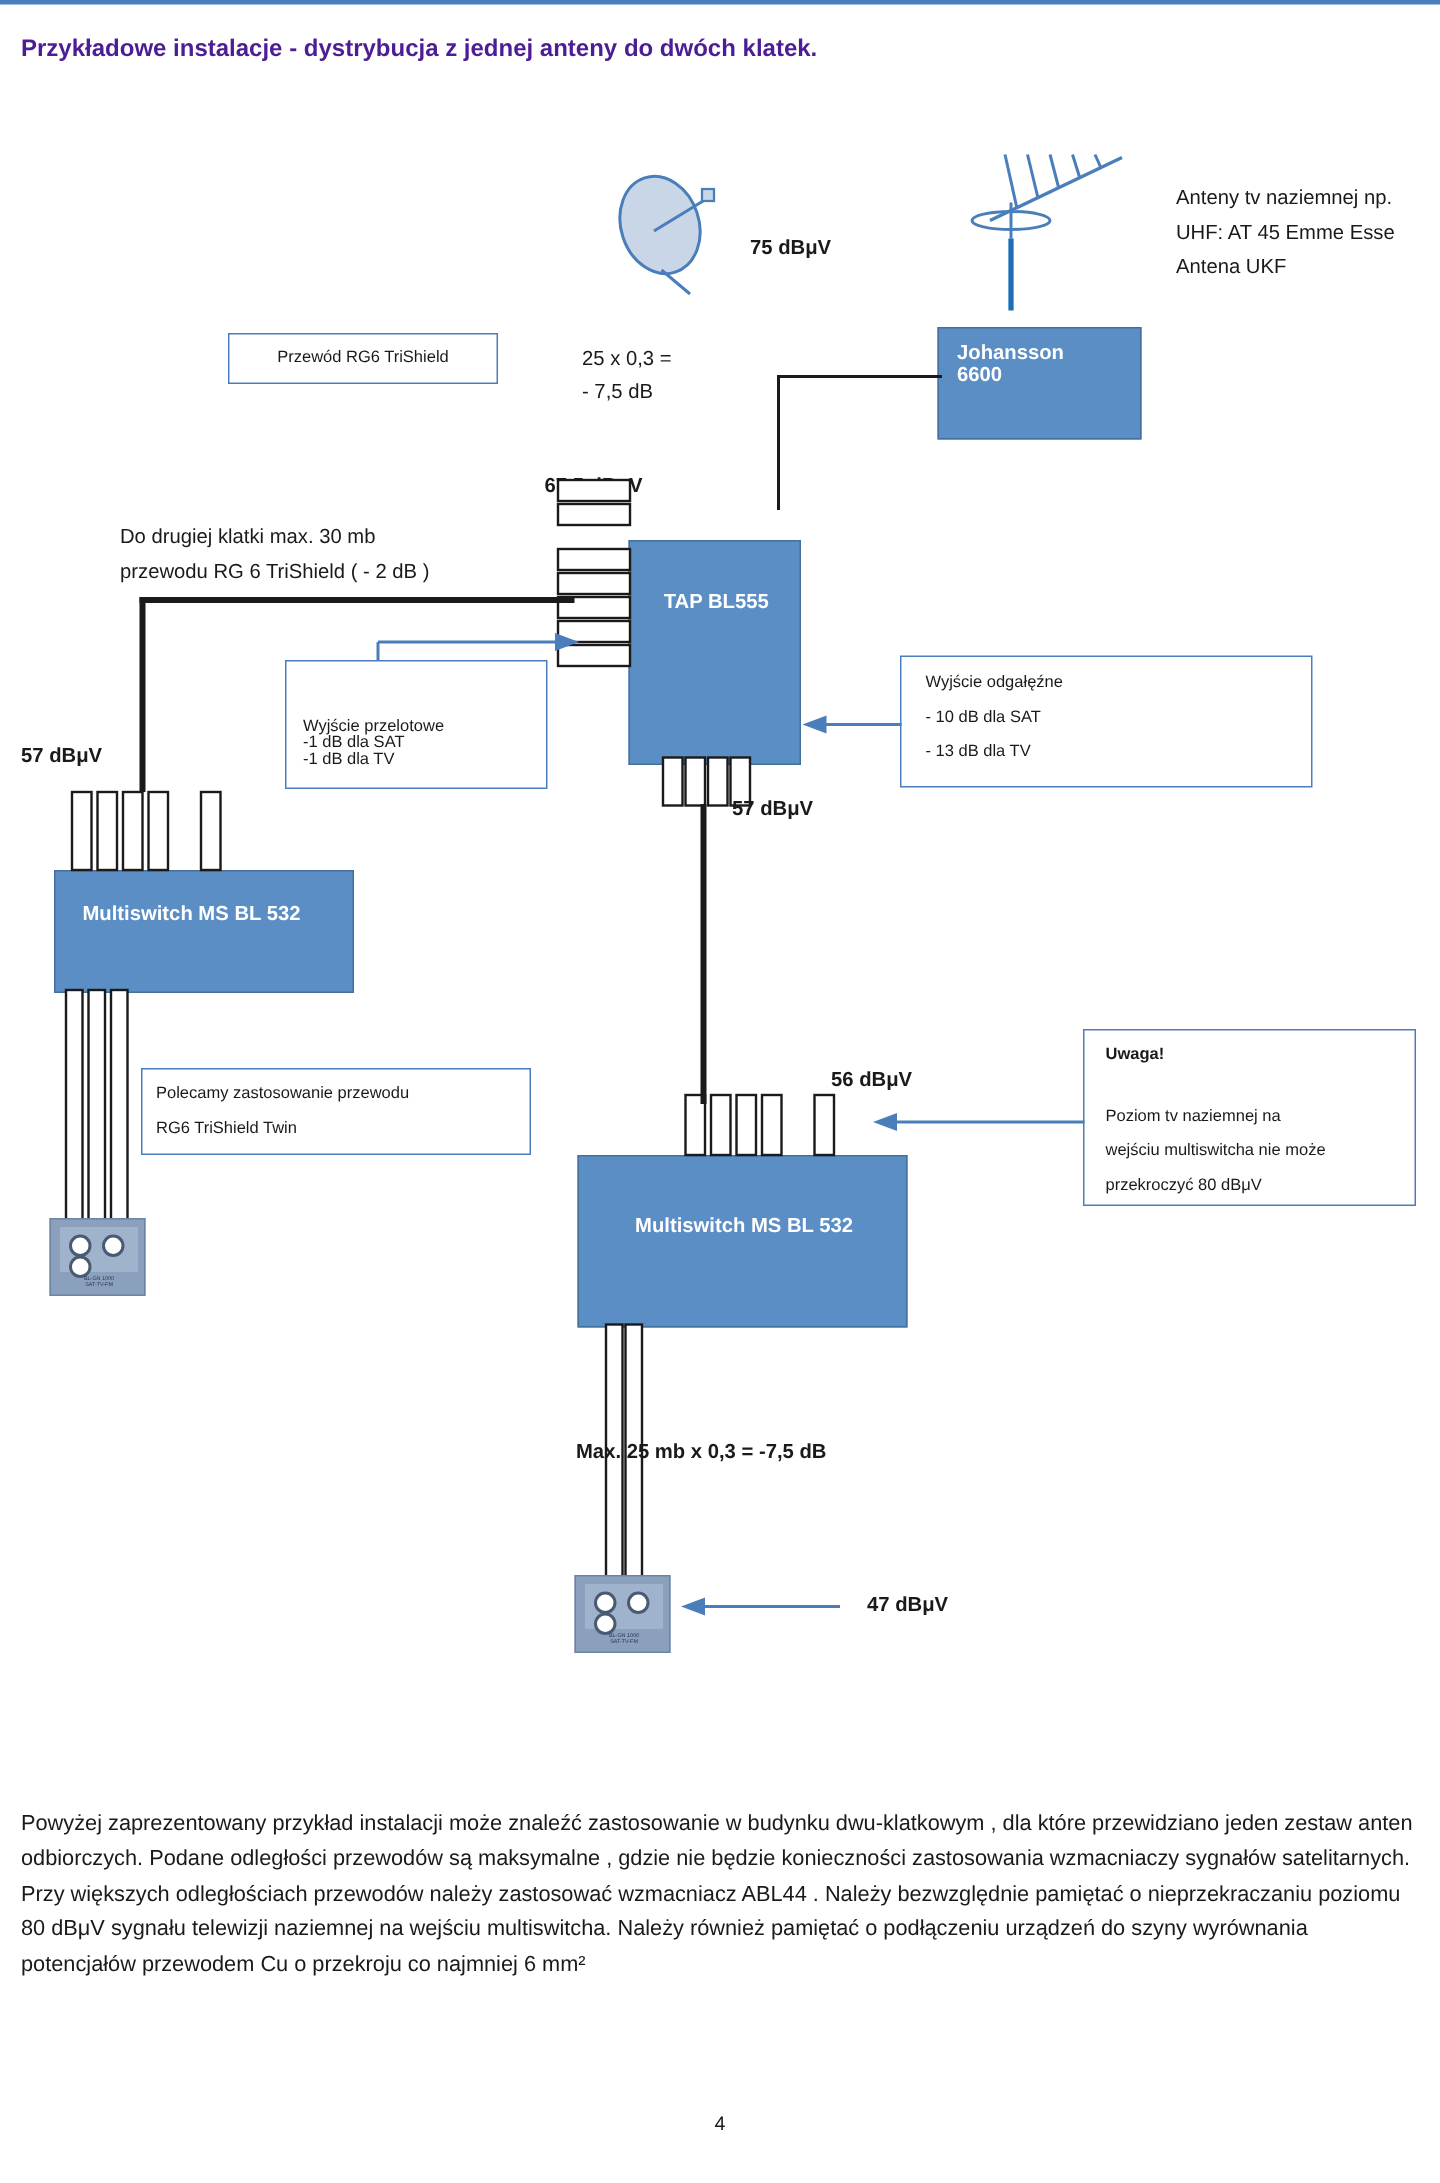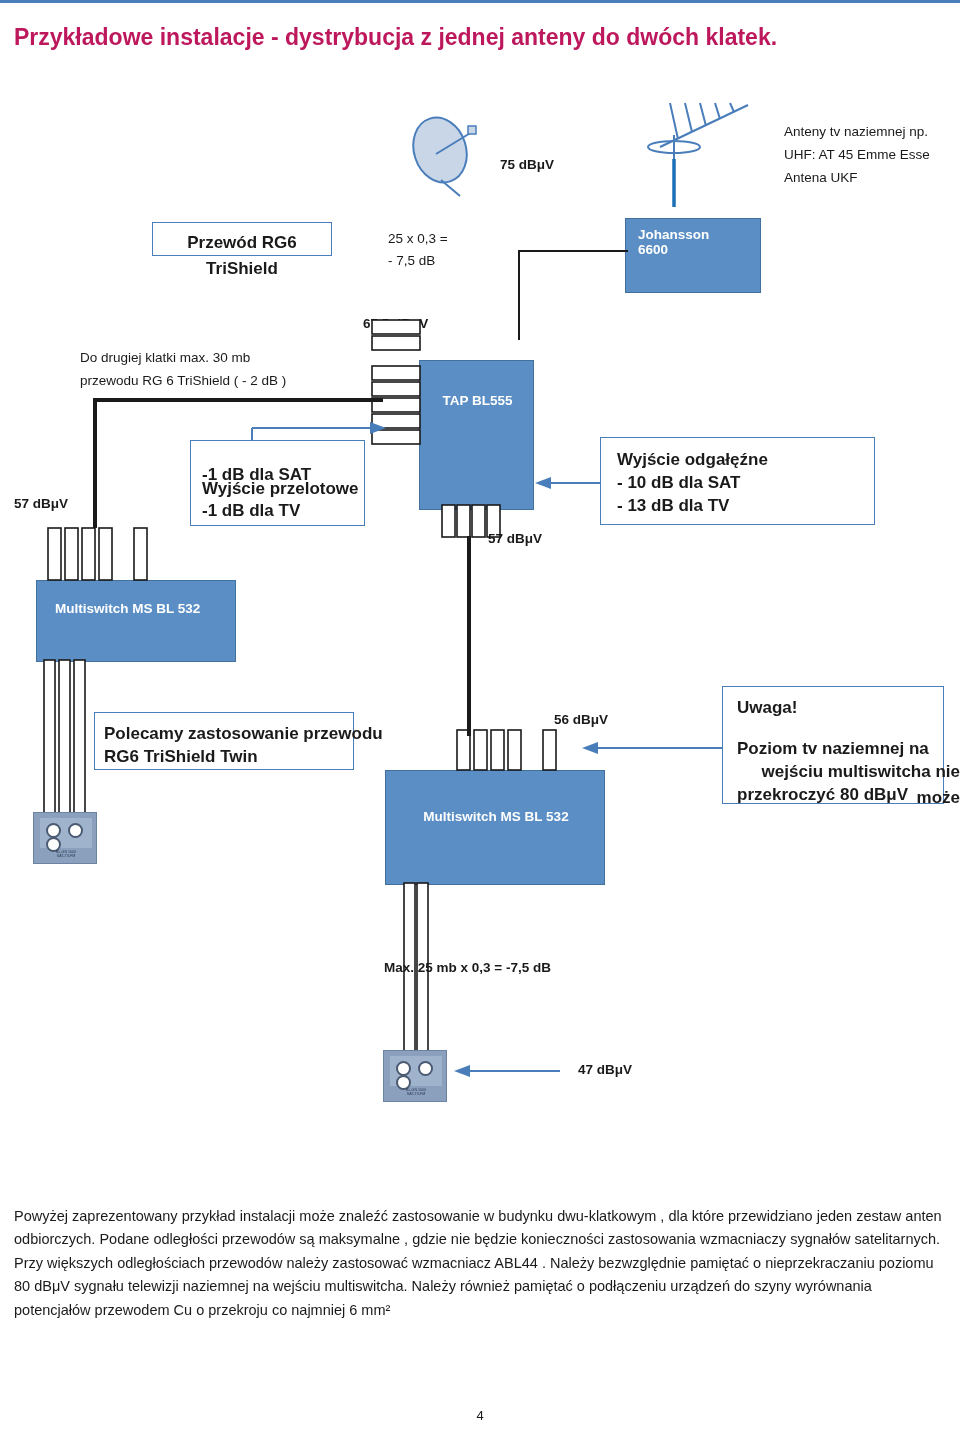--- a/index.html
+++ b/index.html
@@ -7,26 +7,26 @@
     width:960px;height:1455px;
     background:#ffffff;
     font-family:"Liberation Sans", sans-serif;
     color:#1a1a1a;
     position:relative;
     overflow:hidden;
   }
   .topbar{position:absolute;left:0;top:0;width:960px;height:6px;background:#ffffff;border-top:3px solid #4a7ebb;}
   .title{
     position:absolute;left:14px;top:24px;width:820px;
-    font-size:23px;font-weight:bold;color:#be185d;
+    font-size:16px;font-weight:bold;color:#4c1d95;
   }
   .txt{position:absolute;font-size:13.5px;line-height:1.45;color:#1a1a1a;}
   .bold{font-weight:bold;}
   .box{position:absolute;border:1px solid #4a7ebb;background:#ffffff;box-sizing:border-box;}
-  .boxtext{position:absolute;font-size:17px;line-height:1.5;color:#1a1a1a;font-weight:bold;}
+  .boxtext{position:absolute;font-size:11px;line-height:1.5;color:#1a1a1a;}
   .bluebox{position:absolute;background:#5b8ec4;border:1px solid #41719c;box-sizing:border-box;color:#ffffff;font-weight:bold;font-size:13.5px;}
   .bluebox span{display:block;}
   .line{position:absolute;background:#1a1a1a;}
   .blueline{position:absolute;background:#4a7ebb;}
   .footer-num{position:absolute;left:0;top:1408px;width:960px;text-align:center;font-size:13px;color:#1a1a1a;}
   .para{position:absolute;left:14px;top:1205px;width:930px;font-size:14.5px;line-height:1.62;color:#1a1a1a;text-align:left;}
   .outlet{position:absolute;background:#8aa0bd;border:1px solid #6c84a3;box-sizing:border-box;}
   .outlet .face{position:absolute;left:6px;top:5px;width:52px;height:30px;background:#9fb3cd;}
   .outlet .port{position:absolute;width:11px;height:11px;border-radius:50%;background:#ffffff;border:2px solid #4a5a70;}
   .outlet .lbl{position:absolute;left:6px;bottom:4px;width:52px;text-align:center;font-size:3.6px;color:#2a3a50;line-height:1.1;}
@@ -109,21 +109,21 @@
 <div class="line" style="left:93px;top:398px;width:4px;height:130px;"></div>
 
 <svg style="left:250px;top:420px;width:140px;height:28px;" width="140" height="28">
   <line x1="2" y1="20" x2="2" y2="8" stroke="#4a7ebb" stroke-width="2"></line>
   <line x1="2" y1="8" x2="122" y2="8" stroke="#4a7ebb" stroke-width="2"></line>
   <polygon points="136,8 120,2 120,14" fill="#4a7ebb"></polygon>
 </svg>
 
 <div class="box" style="left:190px;top:440px;width:175px;height:86px;"></div>
 <div class="boxtext" style="left:202px;top:452px;margin-top:24px;">Wyjście przelotowe</div>
-<div class="boxtext" style="left:202px;top:462px;">-1 dB dla SAT</div>
+<div class="boxtext" style="left:202px;top:487px;">-1 dB dla SAT</div>
 <div class="boxtext" style="left:202px;top:498px;">-1 dB dla TV</div>
 
 <div class="box" style="left:600px;top:437px;width:275px;height:88px;"></div>
 <div class="boxtext" style="left:617px;top:447px;">Wyjście odgałęźne</div>
 <div class="boxtext" style="left:617px;top:470px;">- 10 dB dla SAT</div>
 <div class="boxtext" style="left:617px;top:493px;">- 13 dB dla TV</div>
 
 <svg style="left:533px;top:473px;width:70px;height:20px;" width="70" height="20">
   <line x1="16" y1="10" x2="68" y2="10" stroke="#4a7ebb" stroke-width="2"></line>
   <polygon points="2,10 18,4 18,16" fill="#4a7ebb"></polygon>

